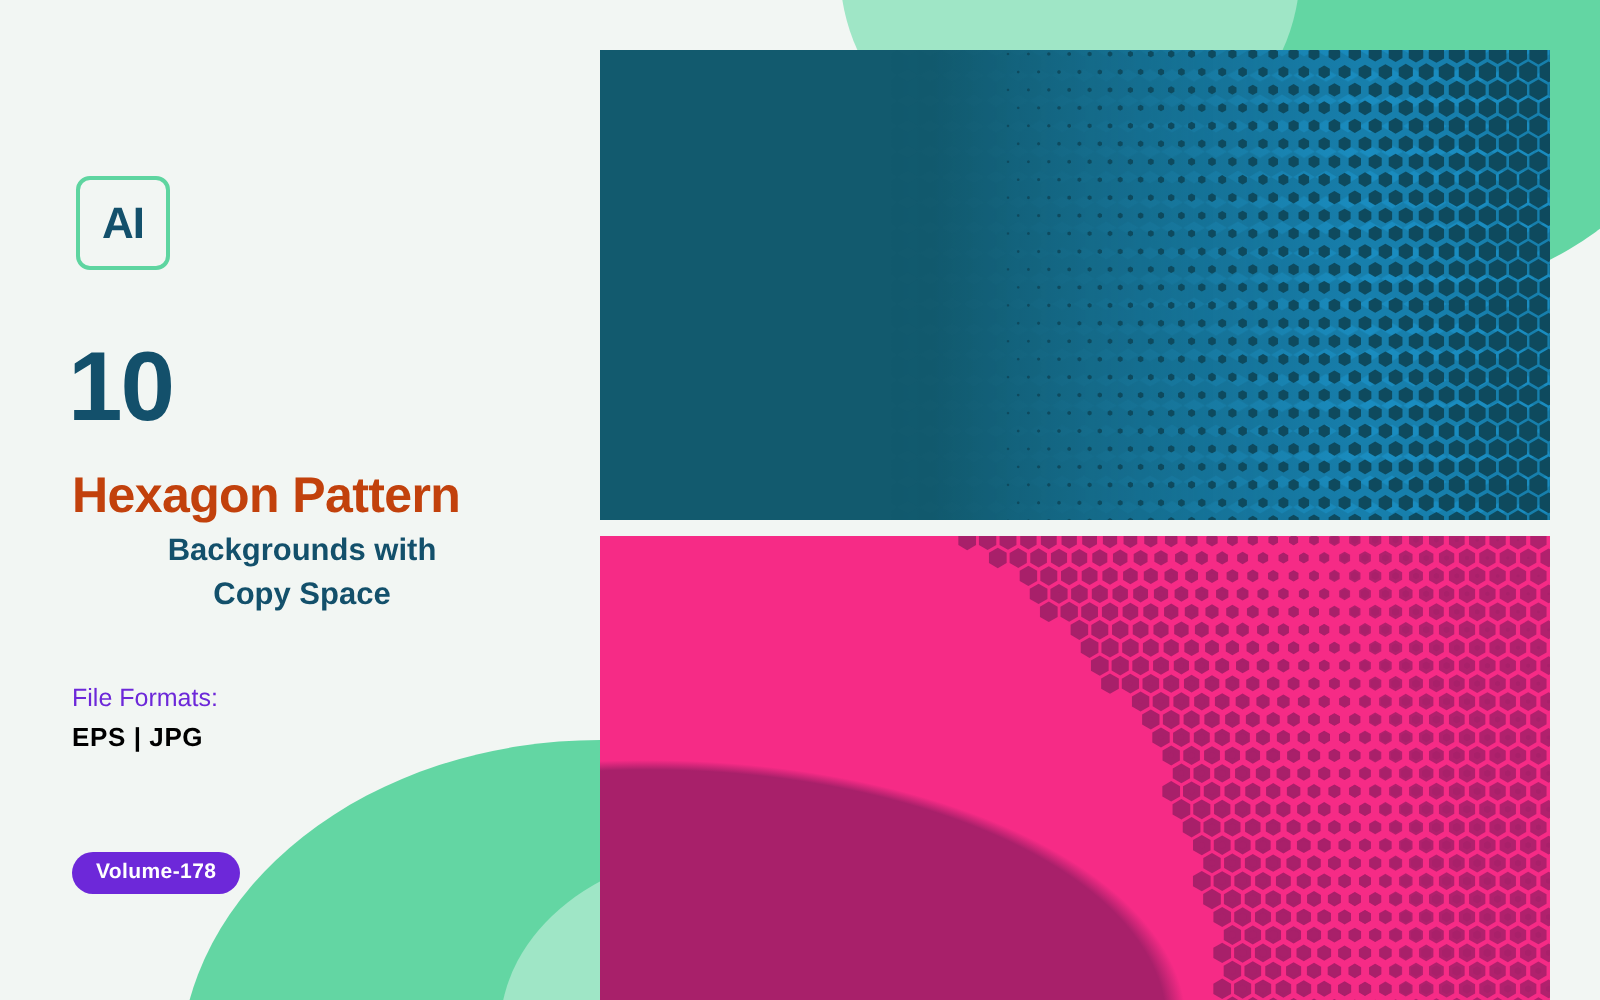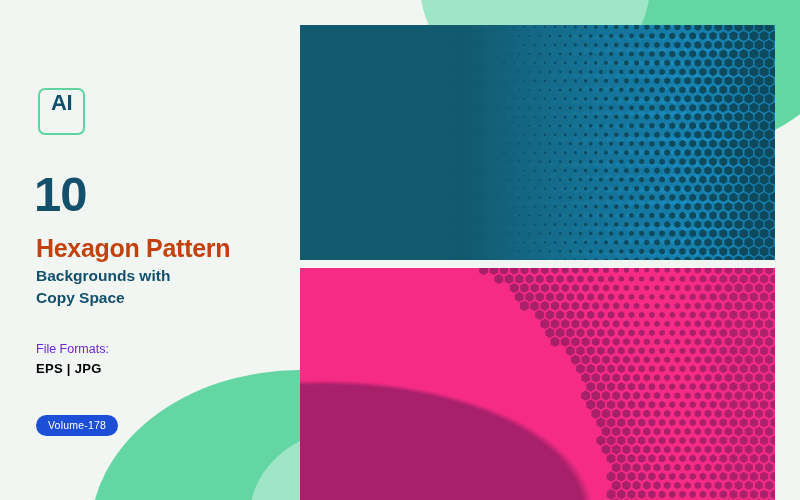--- a/index.html
+++ b/index.html
@@ -67,21 +67,21 @@
   .ai-badge {
     position: absolute;
     left: 38px;
     top: 88px;
     width: 47px;
     height: 47px;
     border: 2px solid #5ed5a0;
     border-radius: 7px;
     box-sizing: border-box;
     display: flex;
-    align-items: flex-start;
+    align-items: center;
     justify-content: center;
   }
   .ai-badge span {
     font-size: 22px;
     font-weight: bold;
     color: #13506b;
     letter-spacing: -0.5px;
   }
   .big-number {
     position: absolute;
@@ -106,46 +106,47 @@
   }
   .subtitle {
     position: absolute;
     left: 36px;
     top: 265px;
     font-size: 15.5px;
     line-height: 22px;
     font-weight: bold;
     color: #13506b;
     width: 230px;
+    text-align: center;
   }
   .formats-label {
     position: absolute;
     left: 36px;
     top: 342px;
     font-size: 12.5px;
     color: #6d28d9;
   }
   .formats-value {
     position: absolute;
     left: 36px;
     top: 361px;
     font-size: 13px;
     font-weight: bold;
     color: #000000;
     letter-spacing: 0.3px;
   }
   .volume-pill {
     position: absolute;
     left: 36px;
-    top: 415px;
-    background: #1d4ed8;
+    top: 426px;
+    background: #6d28d9;
     border-radius: 11px;
     padding: 4px 12px 5px 12px;
     font-size: 10.5px;
-    font-weight: normal;
+    font-weight: bold;
     color: #ffffff;
     letter-spacing: 0.2px;
   }
 
   
   .preview {
     position: absolute;
     overflow: hidden;
   }
   .preview-top {

